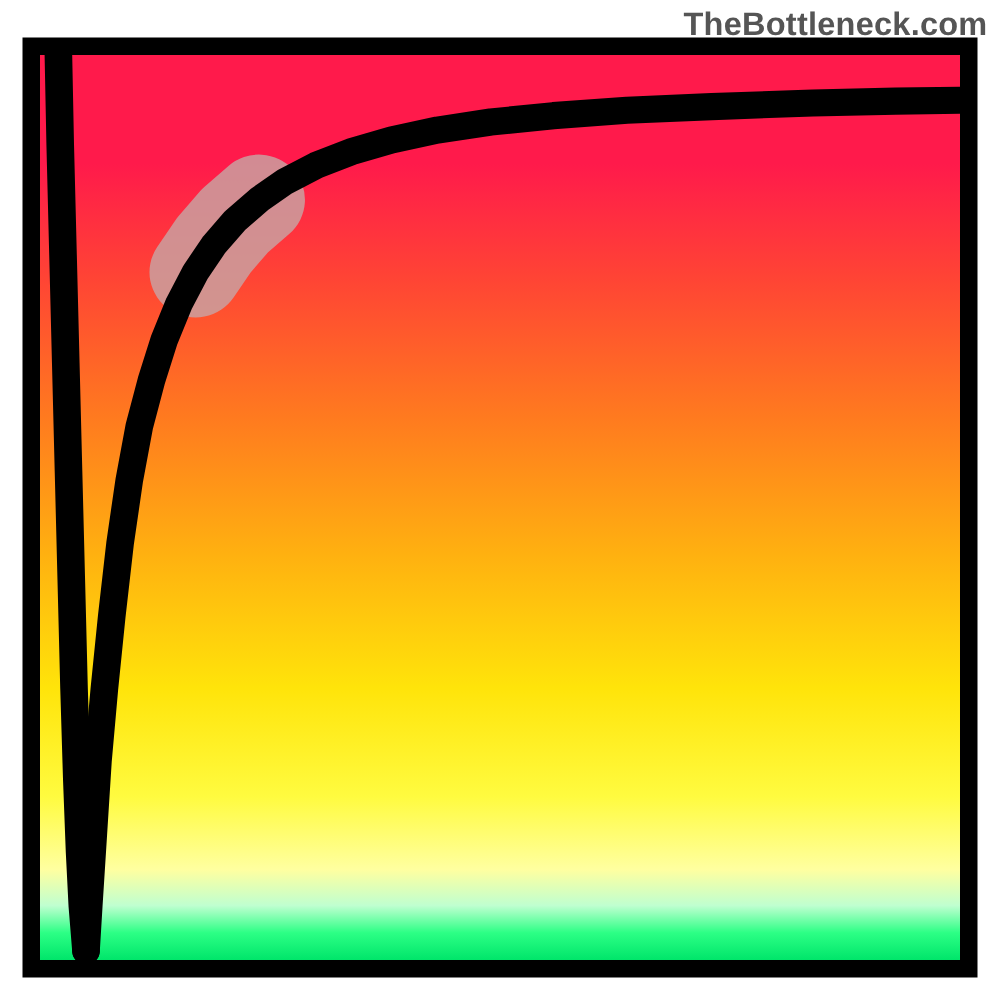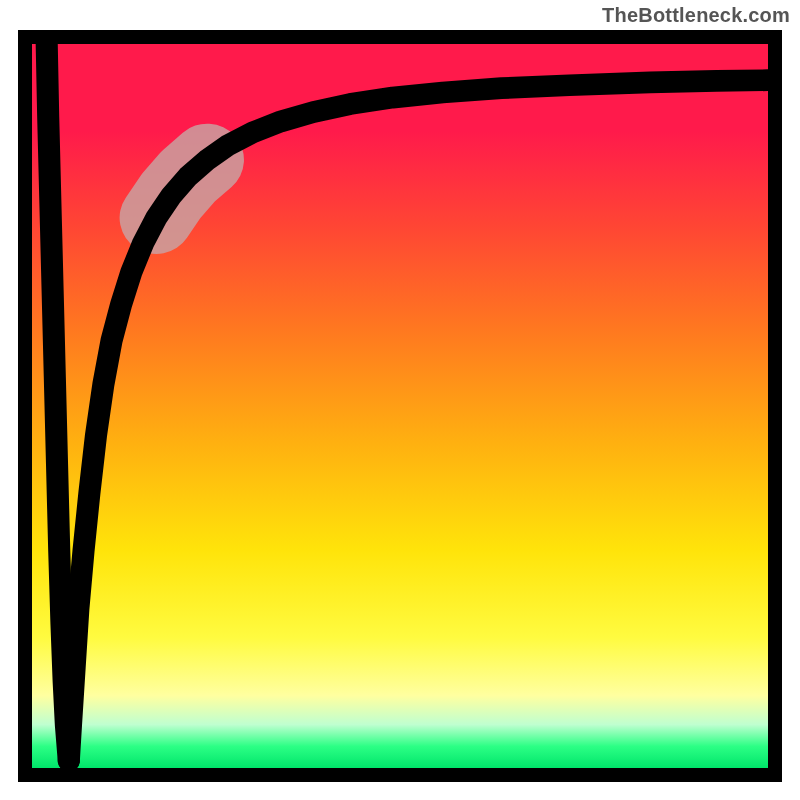--- a/index.html
+++ b/index.html
@@ -1,17 +1,17 @@
 <!DOCTYPE html>
 <html><head>
 <meta charset="utf-8">
 <style>
 html,body{margin:0;padding:0;width:800px;height:800px;background:#fff;font-family:Arial,Helvetica,sans-serif}
 .wrap{position:relative;width:800px;height:800px}
-.attrib{position:absolute;top:4px;right:10px;font-size:20px;font-weight:600;color:#555;letter-spacing:.2px}
+.attrib{position:absolute;top:4px;right:10px;font-size:26px;font-weight:600;color:#555;letter-spacing:.2px}
 .plot{position:absolute;left:18px;top:30px;width:764px;height:752px;background:#000}
 .gradient{position:absolute;left:14px;top:14px;right:14px;bottom:14px;
 background:linear-gradient(to bottom,
 #ff1a4b 0%,
 #ff1a4b 12%,
 #ff4534 25%,
 #ff7a1f 40%,
 #ffb010 55%,
 #ffe40a 70%,
 #fffb40 82%,

